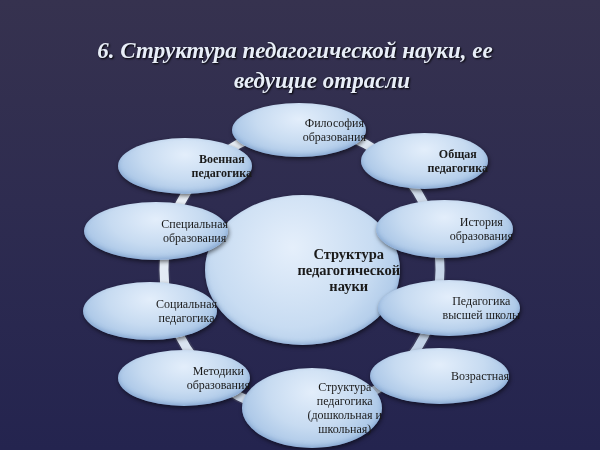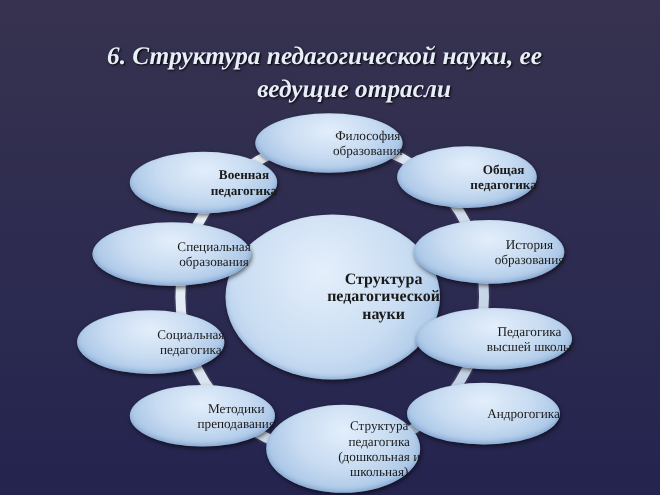--- a/index.html
+++ b/index.html
@@ -65,33 +65,33 @@
 </div>
 <div class="node" style="left:376px; top:200px; width:137px; height:58px;">
   <span class="lbl">История
 образования</span>
 </div>
 <div class="node" style="left:378px; top:280px; width:142px; height:56px;">
   <span class="lbl">Педагогика
 высшей школы</span>
 </div>
 <div class="node" style="left:370px; top:348px; width:139px; height:56px;">
-  <span class="lbl">Андрогогика</span>
+  <span class="lbl">Возрастная</span>
 </div>
 <div class="node" style="left:242px; top:368px; width:140px; height:80px;">
   <span class="lbl">Структура
 педагогика
 (дошкольная и
 школьная)</span>
 </div>
 <div class="node" style="left:118px; top:350px; width:132px; height:56px;">
   <span class="lbl">Методики
-преподавания</span>
+образования</span>
 </div>
-<div class="node" style="left:70px; top:282px; width:134px; height:58px;">
+<div class="node" style="left:83px; top:282px; width:134px; height:58px;">
   <span class="lbl">Социальная
 педагогика</span>
 </div>
 <div class="node" style="left:84px; top:202px; width:144px; height:58px;">
   <span class="lbl">Специальная
 образования</span>
 </div>
 <div class="node" style="left:118px; top:138px; width:134px; height:56px;font-weight:bold;">
   <span class="lbl">Военная
 педагогика</span>

